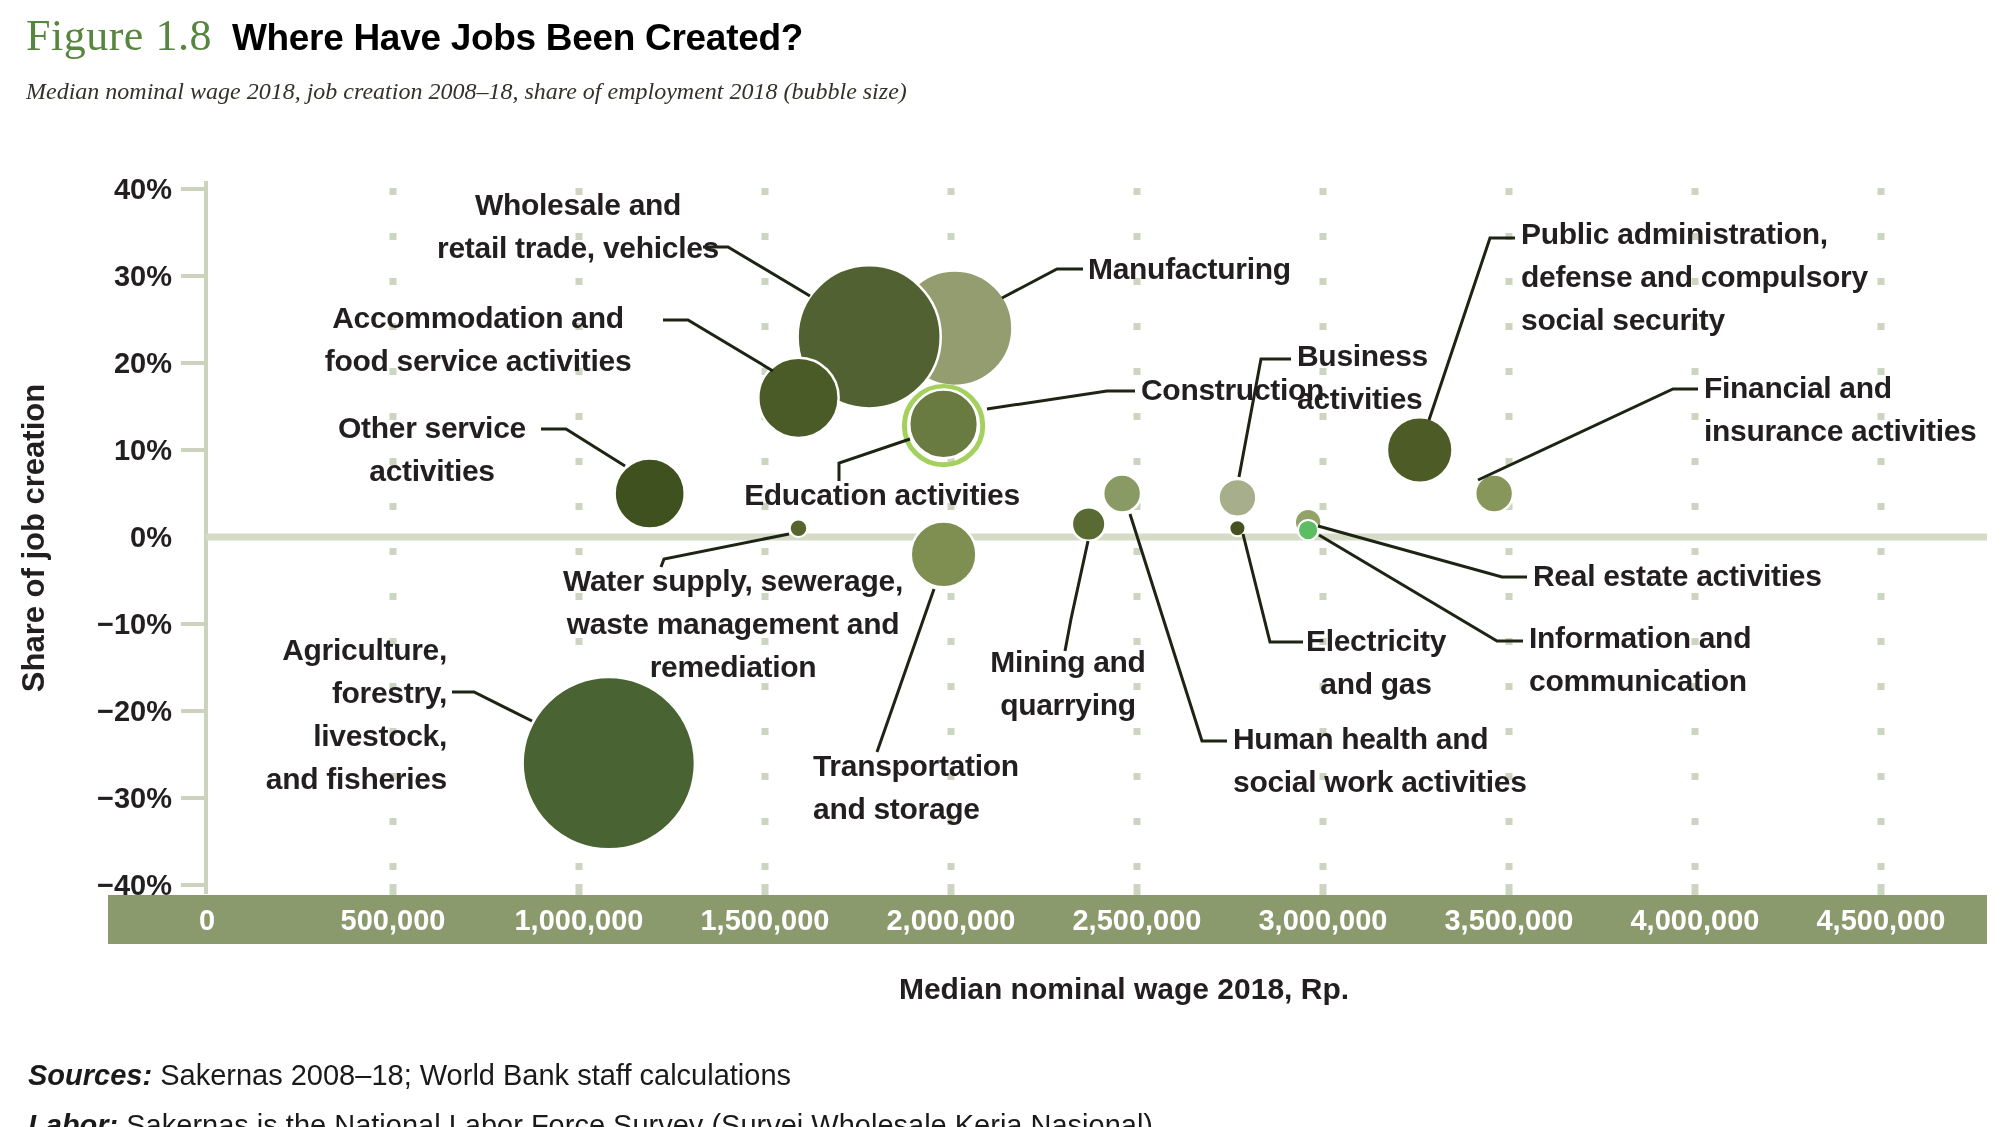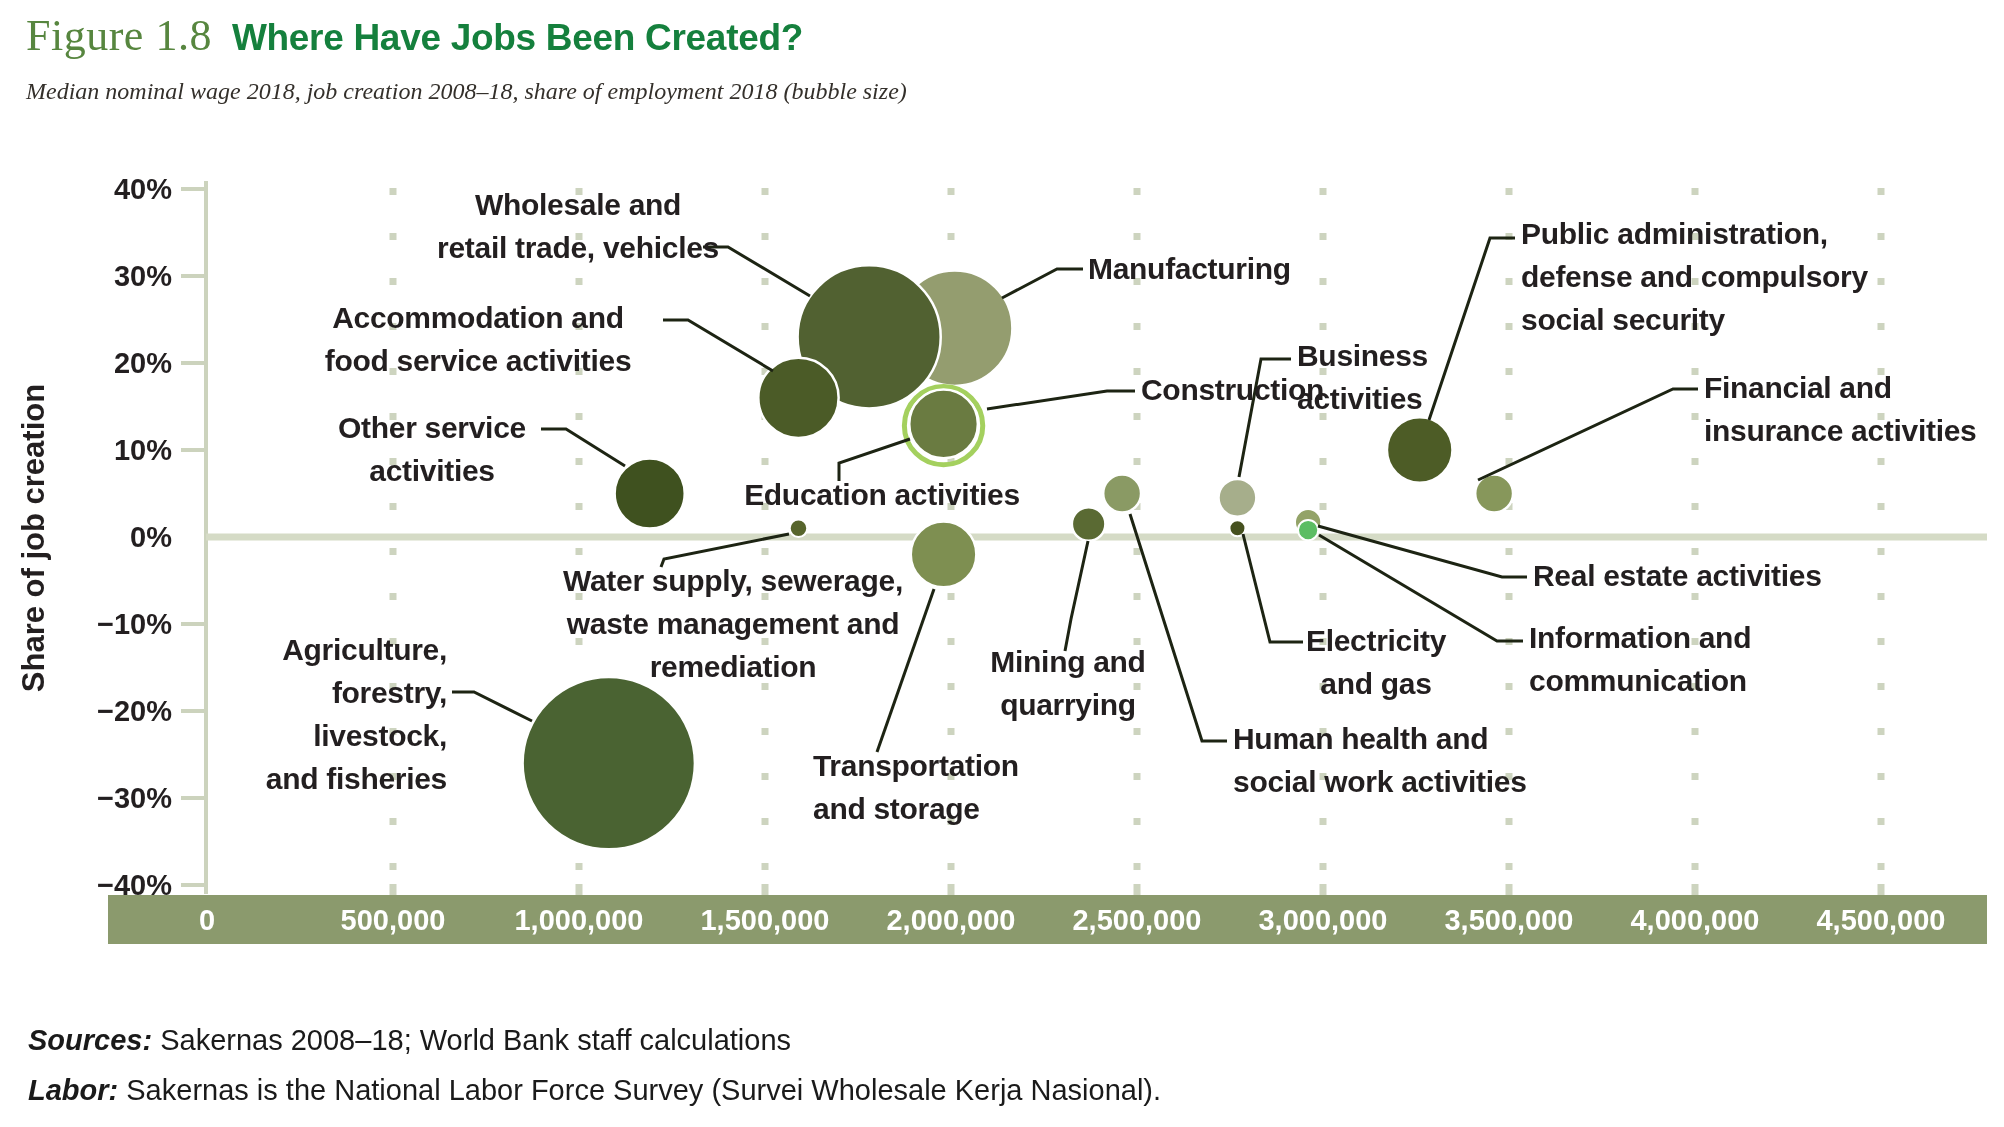--- a/index.html
+++ b/index.html
@@ -1,27 +1,27 @@
 <!DOCTYPE html>
 <html><head>
 <meta charset="utf-8">
 <style>
   html,body{margin:0;padding:0;background:#ffffff;}
   .page{position:relative;width:2004px;height:1127px;background:#ffffff;overflow:hidden;
         font-family:"Liberation Sans",sans-serif;color:#231f20;}
   .header{position:absolute;left:26px;top:10px;display:flex;align-items:baseline;gap:20px;}
   .figure-label{font-family:"Liberation Serif",serif;font-size:44px;color:#57863f;letter-spacing:0.5px;}
-  .figure-title{font-size:37px;font-weight:700;color:#15803d;letter-spacing:-0.3px;}
+  .figure-title{font-size:37px;font-weight:700;color:#000000;letter-spacing:-0.3px;}
   .subtitle{position:absolute;left:26px;top:78px;font-family:"Liberation Serif",serif;
             font-style:italic;font-size:24px;color:#34302b;}
   .y-axis-title{position:absolute;left:-146px;top:520px;width:360px;text-align:center;
                 transform:rotate(-90deg);font-size:31px;font-weight:700;color:#231f20;}
   .x-axis-title{position:absolute;left:1124px;top:972px;transform:translateX(-50%);
                 font-size:30px;font-weight:700;color:#231f20;white-space:nowrap;}
-  .foot-line{position:absolute;left:28px;font-size:29px;color:#1a1a1a;}
+  .foot-line{position:absolute;left:28px;font-size:29px;color:#1a1a1a;margin-top:35px;}
   .foot-sources{top:1024px;}
   .foot-note{top:1074px;}
   .foot-label{font-weight:700;font-style:italic;}
   svg.chart{position:absolute;left:0;top:0;}
   svg text{font-family:"Liberation Sans",sans-serif;}
   .tick-text{font-size:29px;font-weight:700;fill:#231f20;}
   .bar-text{font-size:29px;font-weight:700;fill:#ffffff;}
   .sector-label{font-size:30px;font-weight:700;fill:#231f20;letter-spacing:-0.3px;}
 </style>
 </head>
@@ -145,20 +145,21 @@
         <text x="447" y="660" text-anchor="end" class="sector-label"><tspan x="447" dy="0">Agriculture,</tspan><tspan x="447" dy="43">forestry,</tspan><tspan x="447" dy="43">livestock,</tspan><tspan x="447" dy="43">and fisheries</tspan></text>
         <text x="813" y="776" text-anchor="start" class="sector-label"><tspan x="813" dy="0">Transportation</tspan><tspan x="813" dy="43">and storage</tspan></text>
         <text x="1068" y="672" text-anchor="middle" class="sector-label"><tspan x="1068" dy="0">Mining and</tspan><tspan x="1068" dy="43">quarrying</tspan></text>
         <text x="1233" y="749" text-anchor="start" class="sector-label"><tspan x="1233" dy="0">Human health and</tspan><tspan x="1233" dy="43">social work activities</tspan></text>
         <text x="1376" y="651" text-anchor="middle" class="sector-label"><tspan x="1376" dy="0">Electricity</tspan><tspan x="1376" dy="43">and gas</tspan></text>
         <text x="1529" y="648" text-anchor="start" class="sector-label"><tspan x="1529" dy="0">Information and</tspan><tspan x="1529" dy="43">communication</tspan></text>
         <text x="1533" y="586" text-anchor="start" class="sector-label"><tspan x="1533" dy="0">Real estate activities</tspan></text>
       </g>
     </svg>
 
+  <div class="x-axis-title">Median nominal wage 2018, Rp.</div>
 
   <div class="foot-line foot-sources">
     <span class="foot-label">Sources:</span><span> Sakernas 2008–18; World Bank staff calculations</span>
   </div>
   <div class="foot-line foot-note">
     <span class="foot-label">Labor:</span><span> Sakernas is the National Labor Force Survey (Survei Wholesale Kerja Nasional).</span>
   </div>
 
 </div>
 

